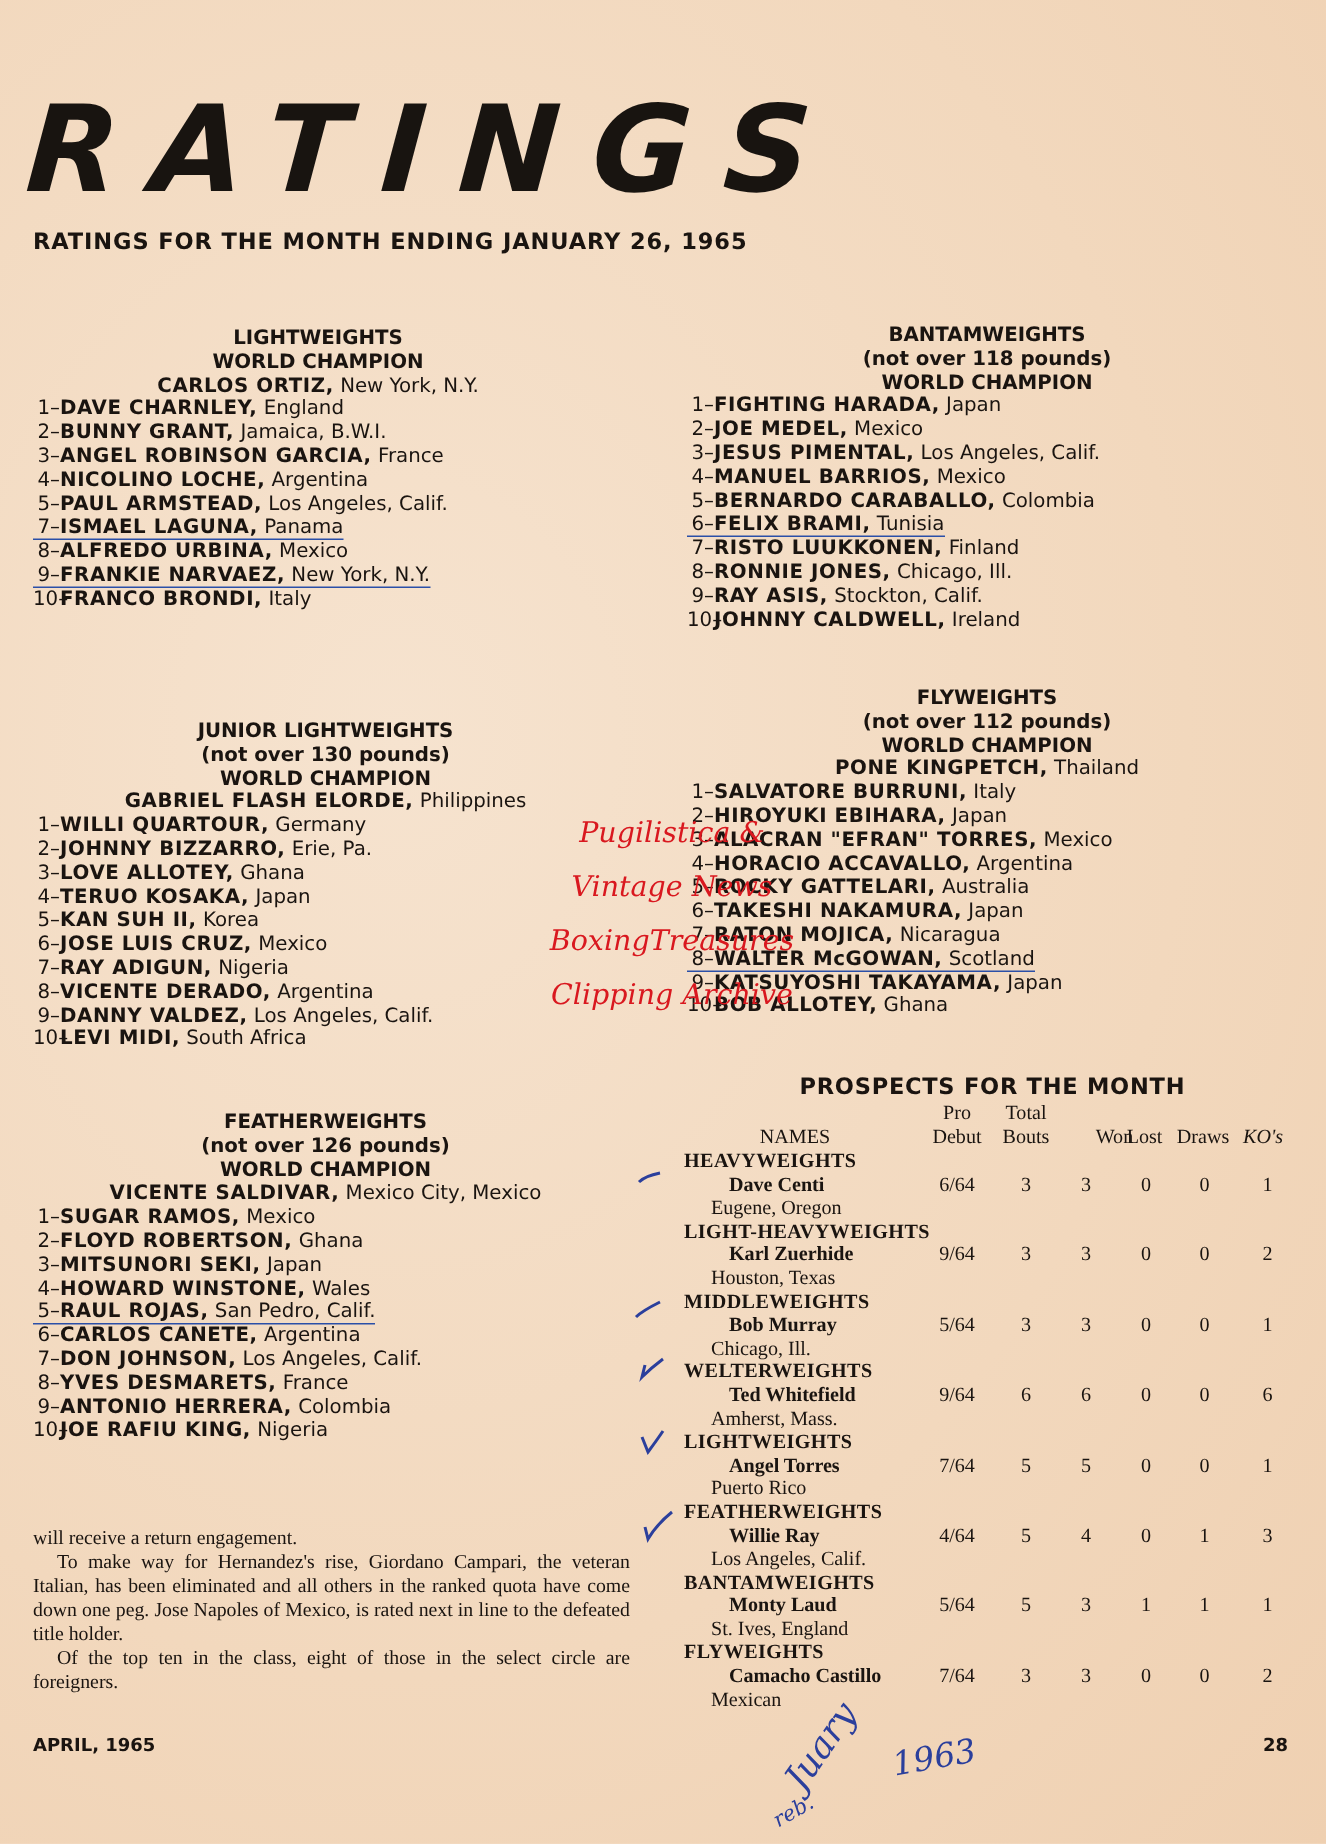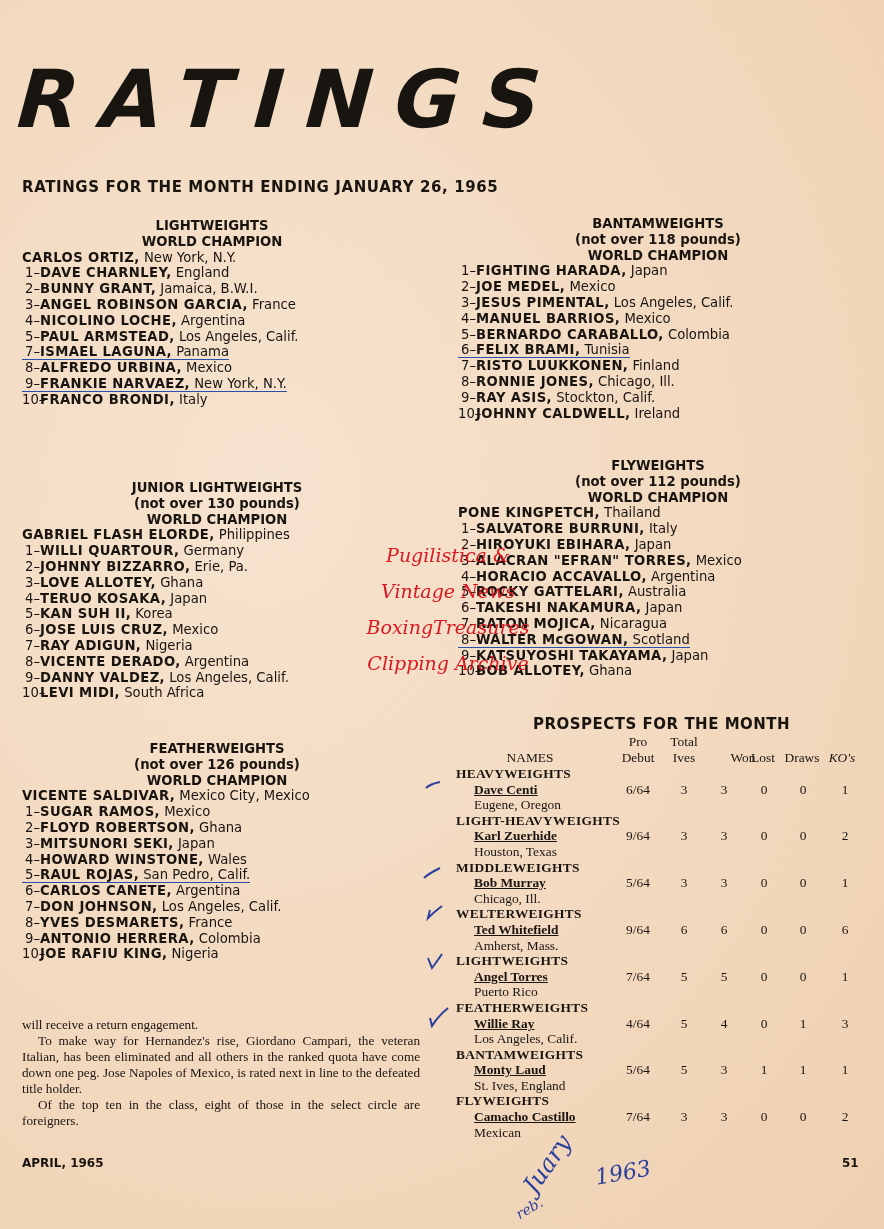--- a/index.html
+++ b/index.html
@@ -7,24 +7,24 @@
     width: 884px; height: 1229px; overflow: hidden; position: relative;
     background: #f3dcc4;
     background-image: radial-gradient(ellipse at 30% 40%, #f6e3cf 0%, #f2d8bd 60%, #efd0b1 100%);
     font-family: "DejaVu Sans", sans-serif; color: #1a1410;
   }
   .abs { position: absolute; }
   .title {
     left: 18px; top: 60px; font-family: "DejaVu Sans", sans-serif; font-weight: bold; font-style: italic;
     font-size: 80px; letter-spacing: 22px; line-height: 1; color: #181410; transform: skewX(-4deg);
   }
-  .subtitle { left: 22px; top: 178px; font-weight: bold; font-size: 15px; letter-spacing: 0.6px; }
+  .subtitle { left: 22px; top: 152px; font-weight: bold; font-size: 15px; letter-spacing: 0.6px; }
   .division { font-size: 13.2px; line-height: 15.8px; }
   .division .hdr { text-align: center; font-weight: bold; white-space: nowrap; }
-  .division .champ { text-align: left; white-space: nowrap; }
+  .division .champ { text-align: center; white-space: nowrap; }
   .division .row { white-space: nowrap; }
   .division b { font-weight: bold; letter-spacing: 0.4px; }
   .num { display: inline-block; width: 18px; text-align: right; }
   .ul { border-bottom: 1.5px solid #2a4fa8; }
   .watermark {
     left: 318px; top: 537px; width: 260px; text-align: center; color: #d9181f;
     font-family: "DejaVu Serif", serif; font-style: italic; font-size: 19px; line-height: 36px;
     pointer-events: none;
   }
   .body-text {
@@ -36,21 +36,21 @@
   .cont { font-style: italic; float: right; }
   .footer-left { left: 22px; top: 1156px; font-weight: bold; font-size: 12px; }
   .footer-right { left: 842px; top: 1156px; font-weight: bold; font-size: 12px; }
   .prospects-title { left: 533px; top: 715px; font-weight: bold; font-size: 15px; letter-spacing: 0.5px; }
   .ptable { left: 440px; top: 734px; width: 420px; font-family: "Liberation Serif", serif; font-size: 13.4px; }
   .ptable .colhdr { position: relative; height: 32px; }
   .ptable .colhdr span { position: absolute; text-align: center; line-height: 16px; }
   .prow { position: relative; height: 15.6px; }
   .prow span { position: absolute; white-space: nowrap; }
   .pclass { font-weight: bold; letter-spacing: 0.3px; left: 16px; }
-  .pname { font-weight: bold; left: 34px; text-decoration: underline; }
+  .pname { font-weight: bold; left: 46px; }
   .ploc { left: 34px; }
   .val { width: 30px; text-align: center; }
   .handwriting { color: #2b3f9c; font-family: "DejaVu Serif", serif; font-style: italic; }
 </style>
 </head>
 <body>
 
 <div class="abs title">RATINGS</div>
 <div class="abs subtitle">RATINGS FOR THE MONTH ENDING JANUARY 26, 1965</div>
 
@@ -140,21 +140,21 @@
   <p class="first">will receive a return engagement.</p>
   <p>To make way for Hernandez's rise, Giordano Campari, the veteran Italian, has been eliminated and all others in the ranked quota have come down one peg. Jose Napoles of Mexico, is rated next in line to the defeated title holder.</p>
   <p>Of the top ten in the class, eight of those in the select circle are foreigners.</p>
 </div>
 
 <div class="abs prospects-title">PROSPECTS FOR THE MONTH</div>
 <div class="abs ptable">
   <div class="colhdr">
     <span style="left:40px; top:16px; width:100px;">NAMES</span>
     <span style="left:172px; top:0; width:52px;"><span style="position:static">Pro</span><br><span style="position:static">Debut</span></span>
-    <span style="left:222px; top:0; width:44px;"><span style="position:static">Total</span><br><span style="position:static">Ives</span></span>
+    <span style="left:222px; top:0; width:44px;"><span style="position:static">Total</span><br><span style="position:static">Bouts</span></span>
     <span style="left:285px; top:16px; width:36px;">Won</span>
     <span style="left:306px; top:16px; width:34px;">Lost</span>
     <span style="left:340px; top:16px; width:44px;">Draws</span>
     <span style="left:384px; top:16px; width:36px;font-style:italic;">KO's</span>
   </div>
 
   <div>
     <div class="prow">
         <span class="pclass">HEAVYWEIGHTS</span>
       </div>
@@ -312,13 +312,13 @@
 <div class="abs handwriting" style="left:515px; top:1200px; font-size:14px; transform:rotate(-30deg);">reb.</div>
 
 <div class="abs watermark">
   <div>Pugilistica &amp;</div>
   <div>Vintage News</div>
   <div>BoxingTreasures</div>
   <div>Clipping Archive</div>
 </div>
 
 <div class="abs footer-left">APRIL, 1965</div>
-<div class="abs footer-right">51</div>
+<div class="abs footer-right">28</div>
 
 </body></html>

